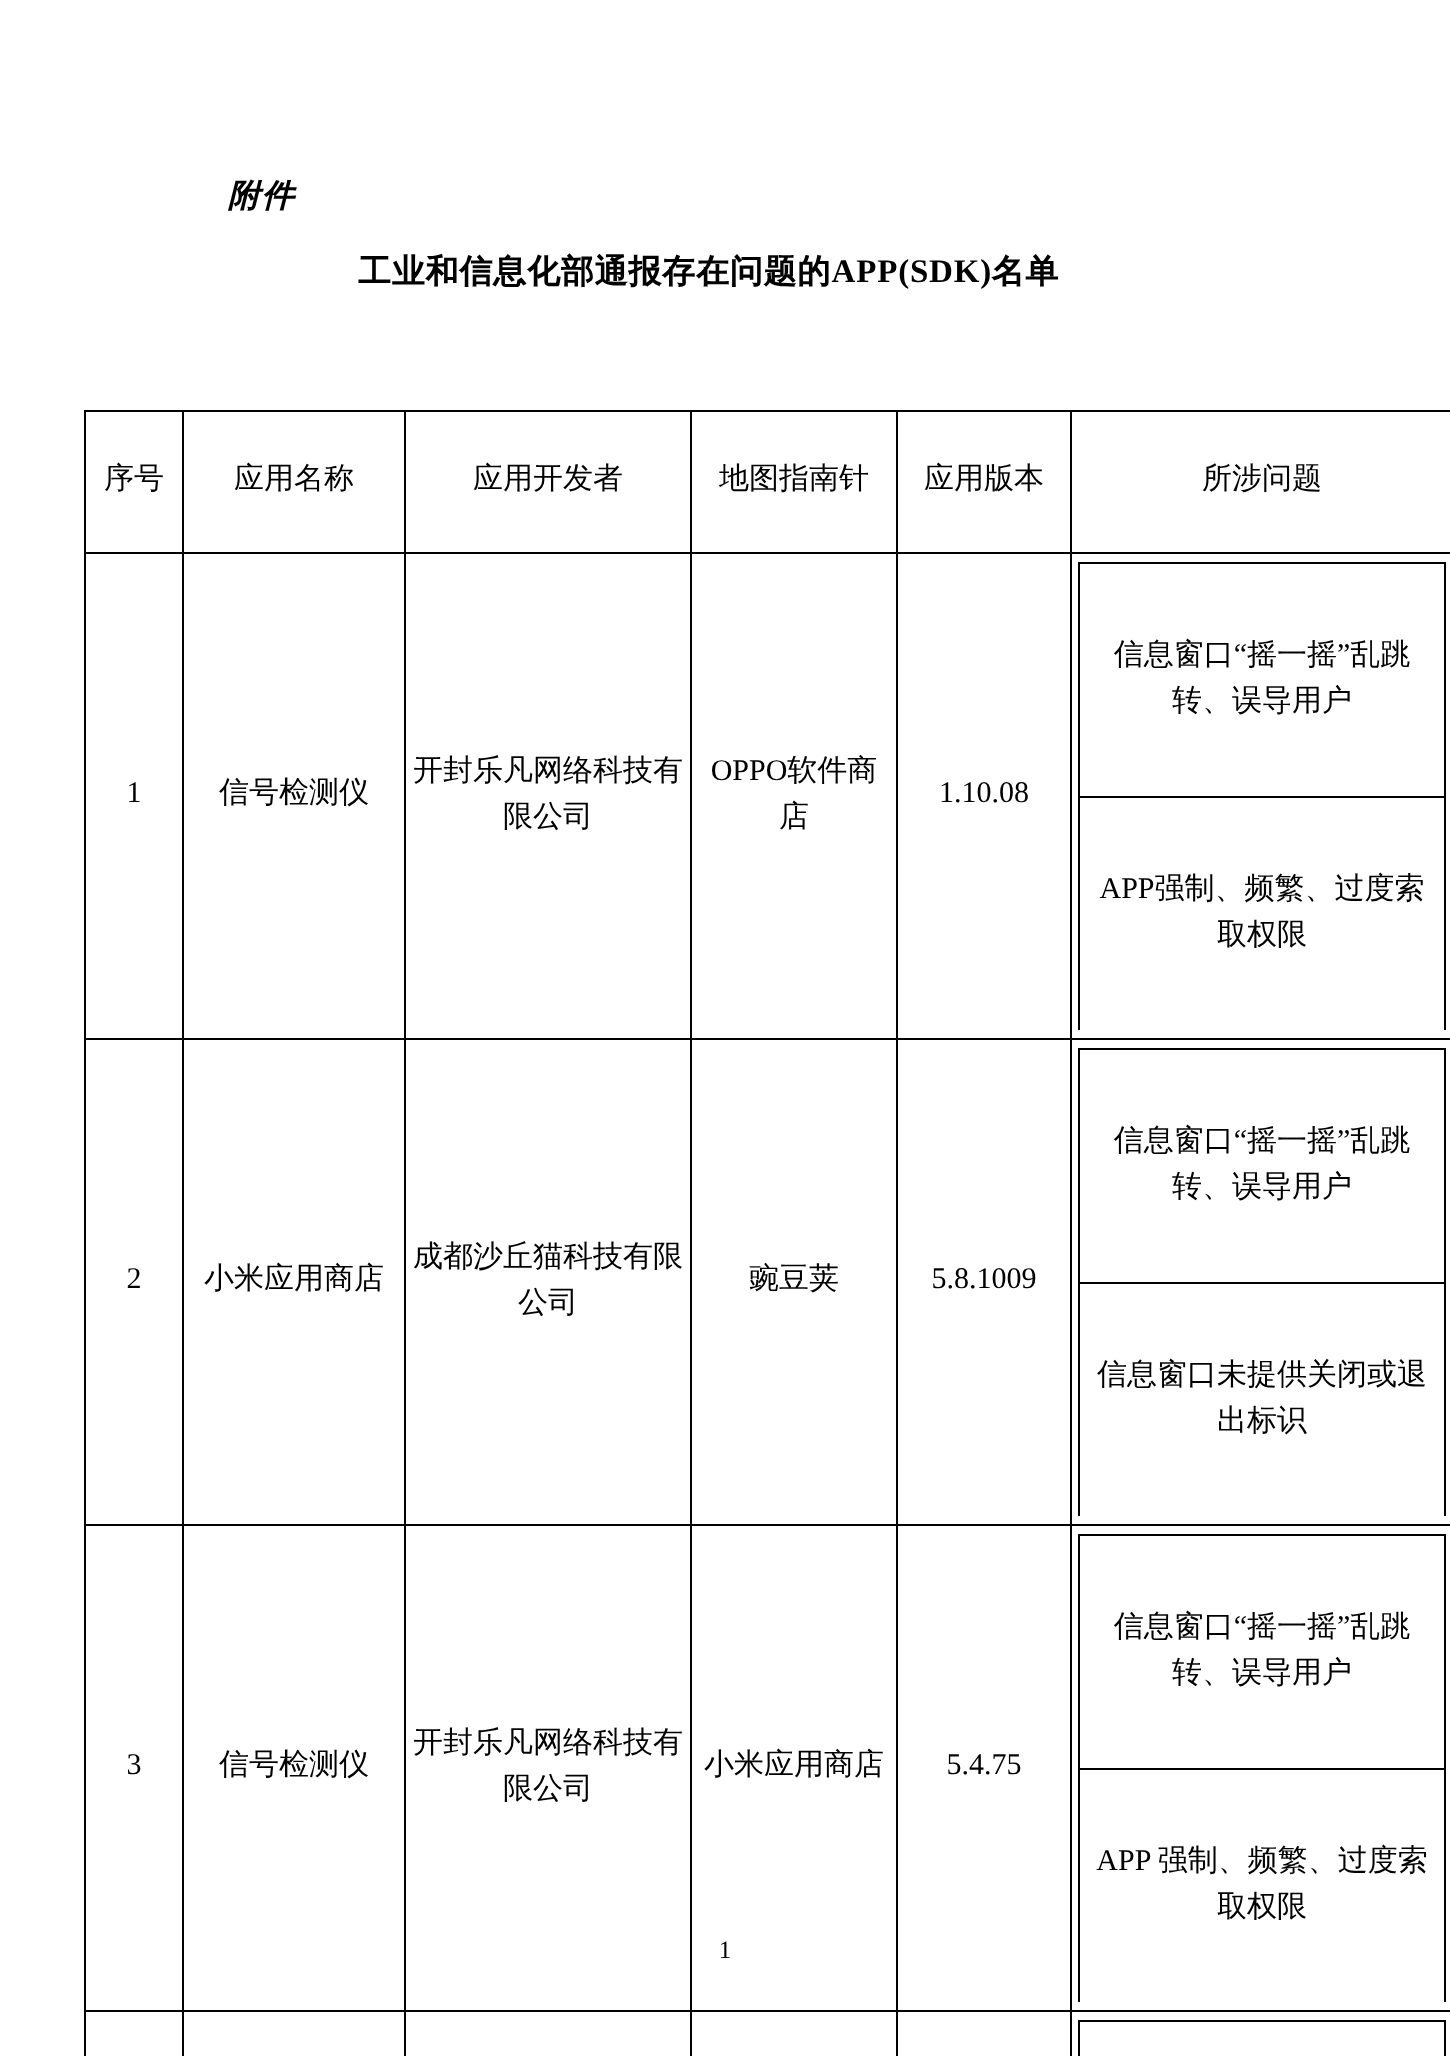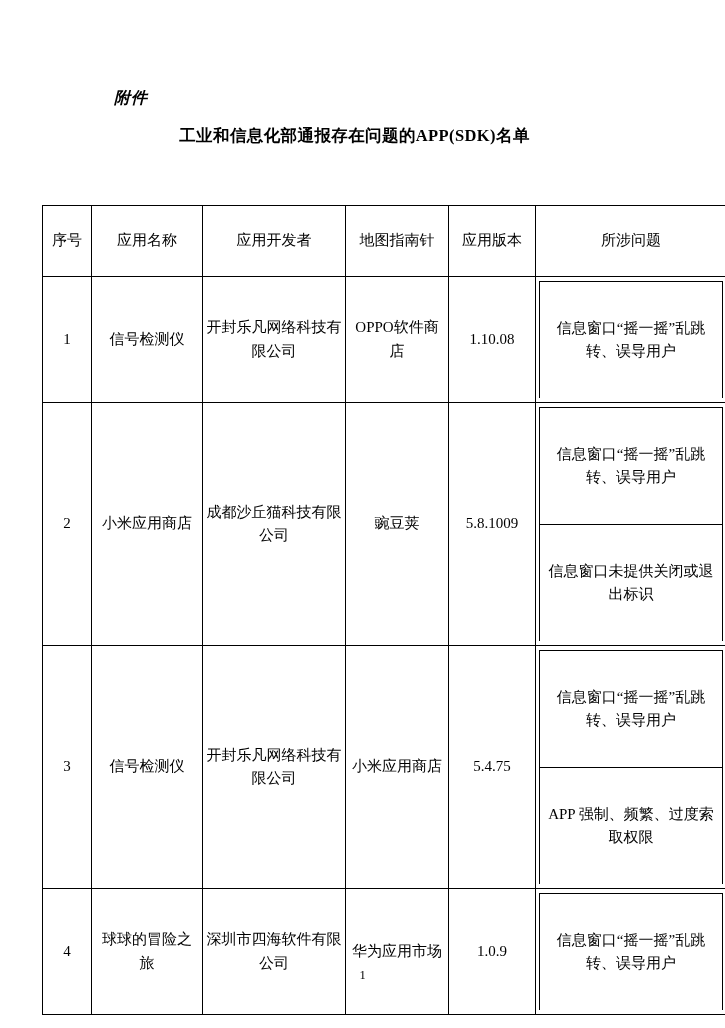--- a/index.html
+++ b/index.html
@@ -130,20 +130,23 @@
         <td>信号检测仪</td>
         <td>开封乐凡网络科技有限公司</td>
         <td>OPPO软件商店</td>
         <td>1.10.08</td>
         <td class="issue-cell">
           <table class="issue-table">
             <tbody>
                 <tr>
                   <td>信息窗口“摇一摇”乱跳转、误导用户</td>
                 </tr>
+            <tr>
+                  <td>APP强制、频繁、过度索取权限</td>
+                </tr>
           </tbody>
             </table>
         </td>
       </tr>
 
       <tr class="row-body">
         <td>2</td>
         <td>小米应用商店</td>
         <td>成都沙丘猫科技有限公司</td>
         <td>豌豆荚</td>

